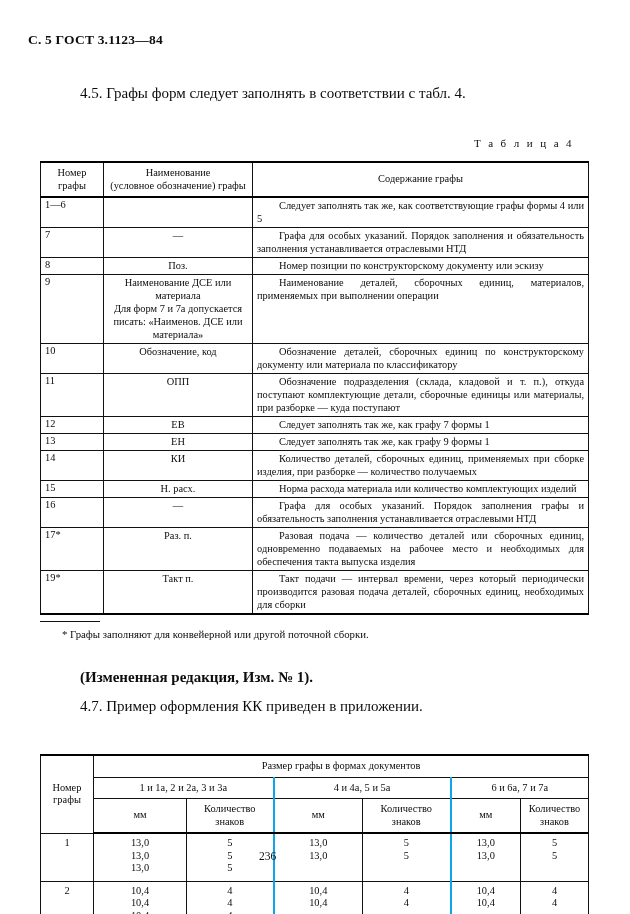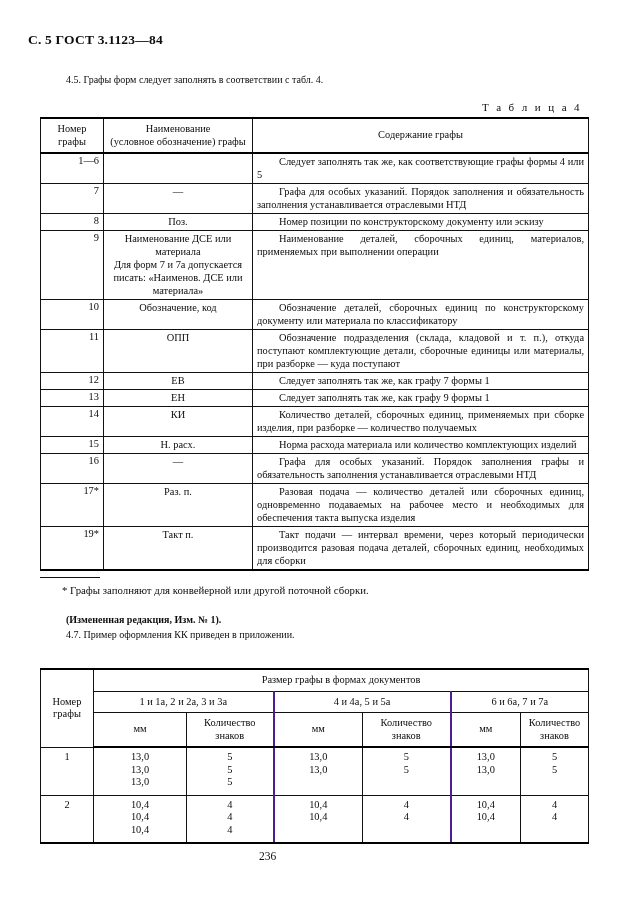--- a/index.html
+++ b/index.html
@@ -35,34 +35,34 @@
   }
 
   
   .content {
     position: absolute;
     left: 40px;
     top: 72px;
     width: 548px;
   }
   p.para {
-    margin: 0;
-    font-size: 10px;
+    margin: 14px;
+    font-size: 15px;
     line-height: 15px;
     text-align: justify;
     text-indent: 26px;
   }
   p.para.no-indent { text-indent: 0; }
   p.bold { font-weight: bold; }
 
   .table-caption {
     font-size: 11px;
     text-align: right;
     letter-spacing: 2.4px;
-    margin: 4px;
+    margin: 12px;
     padding-right: 2px;
   }
 
   
   table.gost {
     border-collapse: collapse;
     width: 548px;
     table-layout: fixed;
     font-size: 10.4px;
   }
@@ -72,21 +72,21 @@
     vertical-align: top;
     font-weight: normal;
   }
   table.gost .hdr {
     text-align: center;
     vertical-align: middle;
     padding: 4px 3px;
     line-height: 12.5px;
   }
   table.gost .num {
-    text-align: right;
+    text-align: left;
     white-space: nowrap;
   }
   table.gost .name {
     text-align: center;
     line-height: 13px;
   }
   table.gost .desc {
     text-align: justify;
     text-indent: 22px;
     line-height: 13px;
@@ -105,21 +105,21 @@
 
   
   #table5 { margin-top: 4px; }
   #table5 col.t1 { width: 53px; }
   #table5 col.t2 { width: 93px; }
   #table5 col.t3 { width: 87px; }
   #table5 col.t4 { width: 89px; }
   #table5 col.t5 { width: 88px; }
   #table5 col.t6 { width: 70px; }
   #table5 col.t7 { width: 68px; }
-  #table5 td.grpline { border-left: 2px solid #4c1d95; margin-top: 32px; }
+  #table5 td.grpline { border-left: 2px solid #0ea5e9; margin-top: 32px; }
   #table5 .val {
     text-align: center;
     line-height: 12.5px;
     padding-top: 3px;
     padding-bottom: 6px;
     white-space: pre-line;
   }
   #table5 .rownum {
     text-align: center;
     padding-top: 3px;

